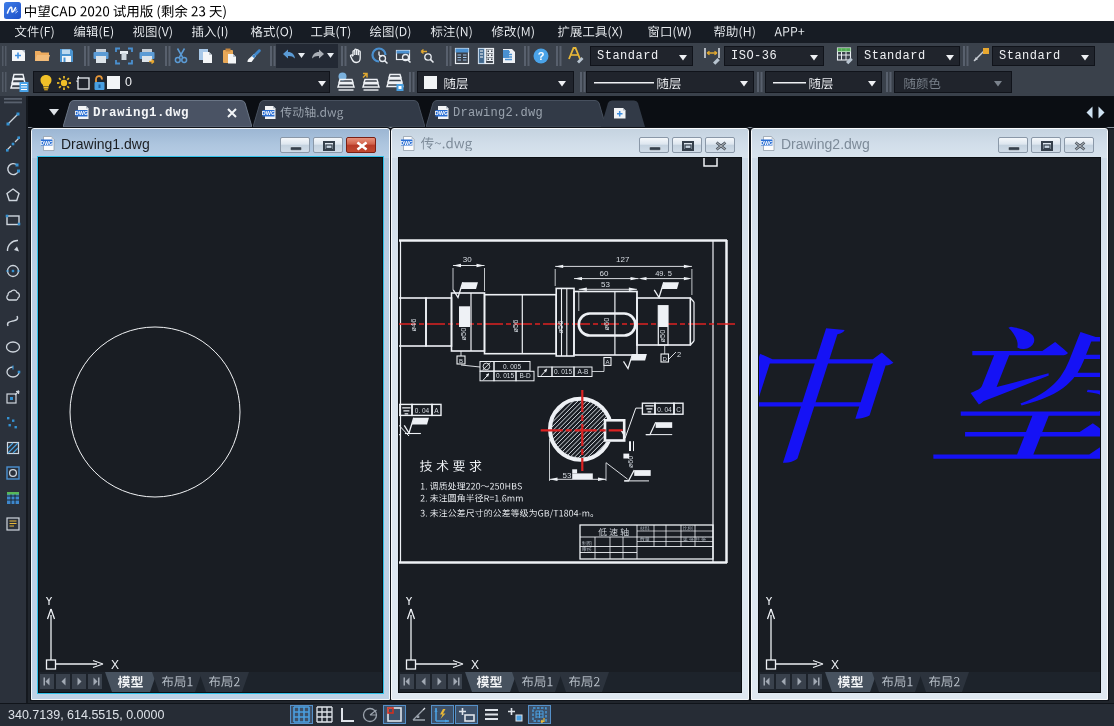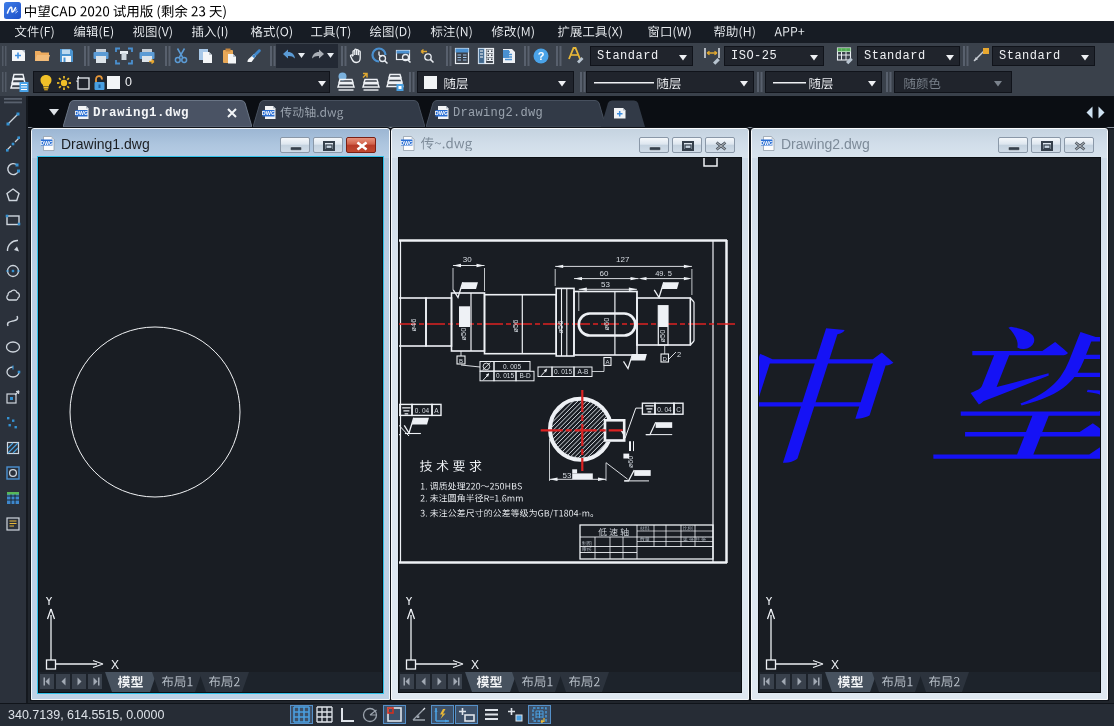--- a/index.html
+++ b/index.html
@@ -95,21 +95,21 @@
       <rect x="0" y="0" width="2" height="20" fill="#58606d"></rect>
       <rect x="3.5" y="0" width="2" height="20" fill="#58606d"></rect>
     </svg>
     <div class="ab" style="left:590px;top:46px;width:103px;height:20px;background:#20242c;border:1px solid #10131a;box-sizing:border-box;">
       <div class="ab" style="left:6px;top:2px;font-family:'Liberation Mono',monospace;font-size:12px;color:#eef0f3;letter-spacing:0.5px">Standard</div>
       <svg class="ab" style="right:4px;top:7.0px" width="10" height="8" viewBox="0 0 10 8">
         <path d="M1 1 L9 1 L5 6.5 Z" fill="#eef0f3"></path>
       </svg>
     </div>
     <div class="ab" style="left:724px;top:46px;width:100px;height:20px;background:#20242c;border:1px solid #10131a;box-sizing:border-box;">
-      <div class="ab" style="left:6px;top:2px;font-family:'Liberation Mono',monospace;font-size:12px;color:#eef0f3;letter-spacing:0.5px">ISO-25</div>
+      <div class="ab" style="left:6px;top:2px;font-family:'Liberation Mono',monospace;font-size:12px;color:#eef0f3;letter-spacing:0.5px">ISO-36</div>
       <svg class="ab" style="right:4px;top:7.0px" width="10" height="8" viewBox="0 0 10 8">
         <path d="M1 1 L9 1 L5 6.5 Z" fill="#eef0f3"></path>
       </svg>
     </div>
     <div class="ab" style="left:857px;top:46px;width:103px;height:20px;background:#20242c;border:1px solid #10131a;box-sizing:border-box;">
       <div class="ab" style="left:6px;top:2px;font-family:'Liberation Mono',monospace;font-size:12px;color:#eef0f3;letter-spacing:0.5px">Standard</div>
       <svg class="ab" style="right:4px;top:7.0px" width="10" height="8" viewBox="0 0 10 8">
         <path d="M1 1 L9 1 L5 6.5 Z" fill="#eef0f3"></path>
       </svg>
     </div>

